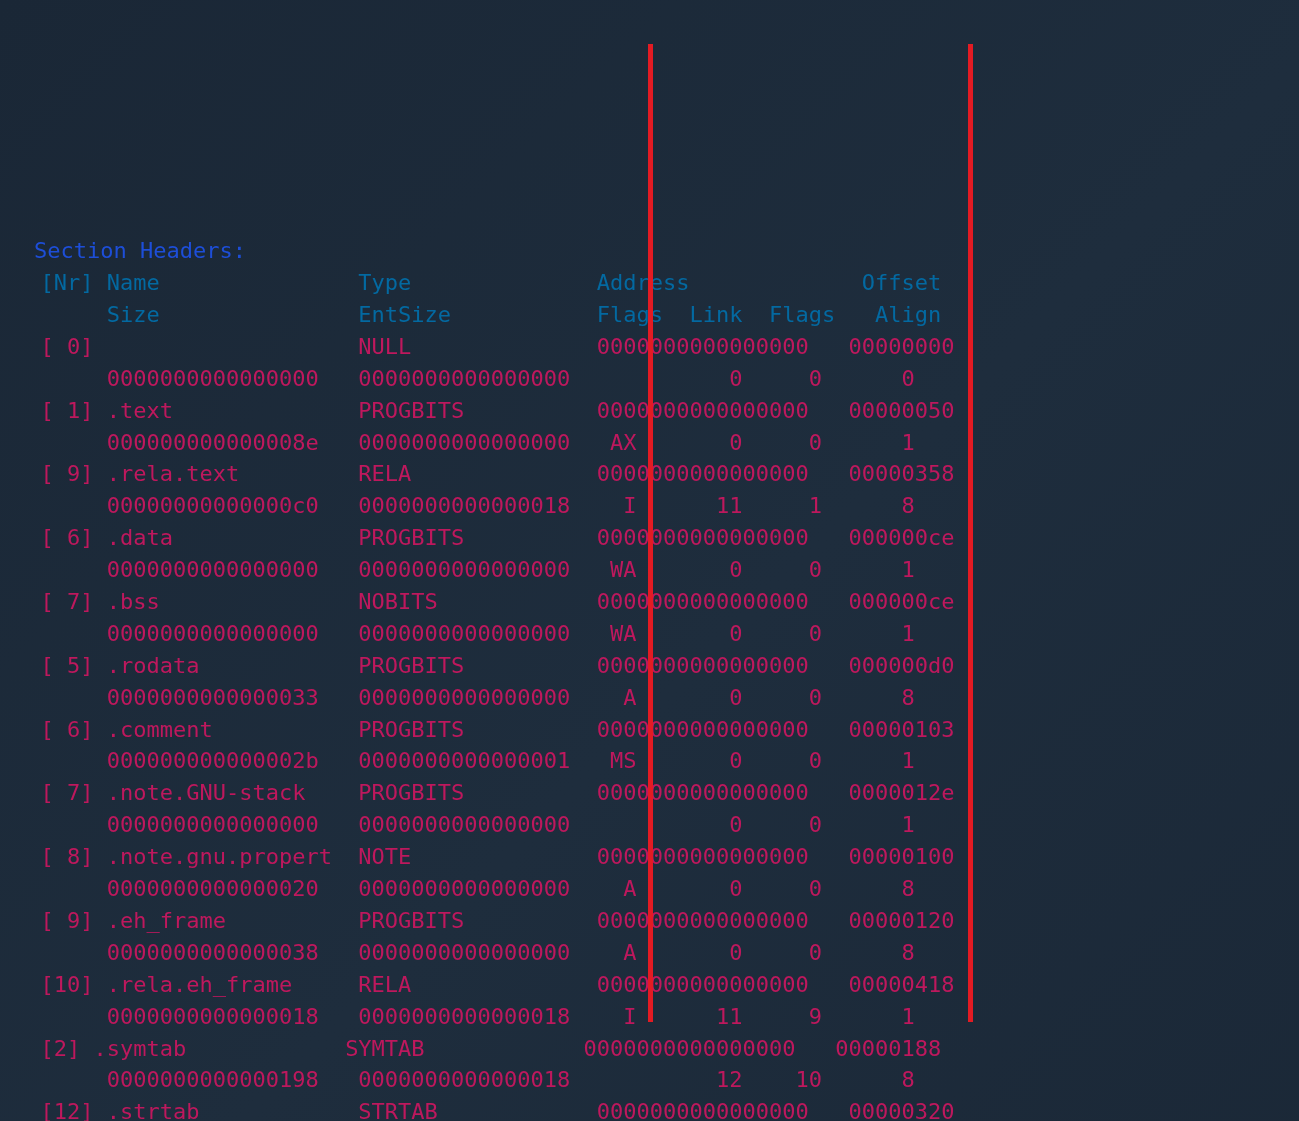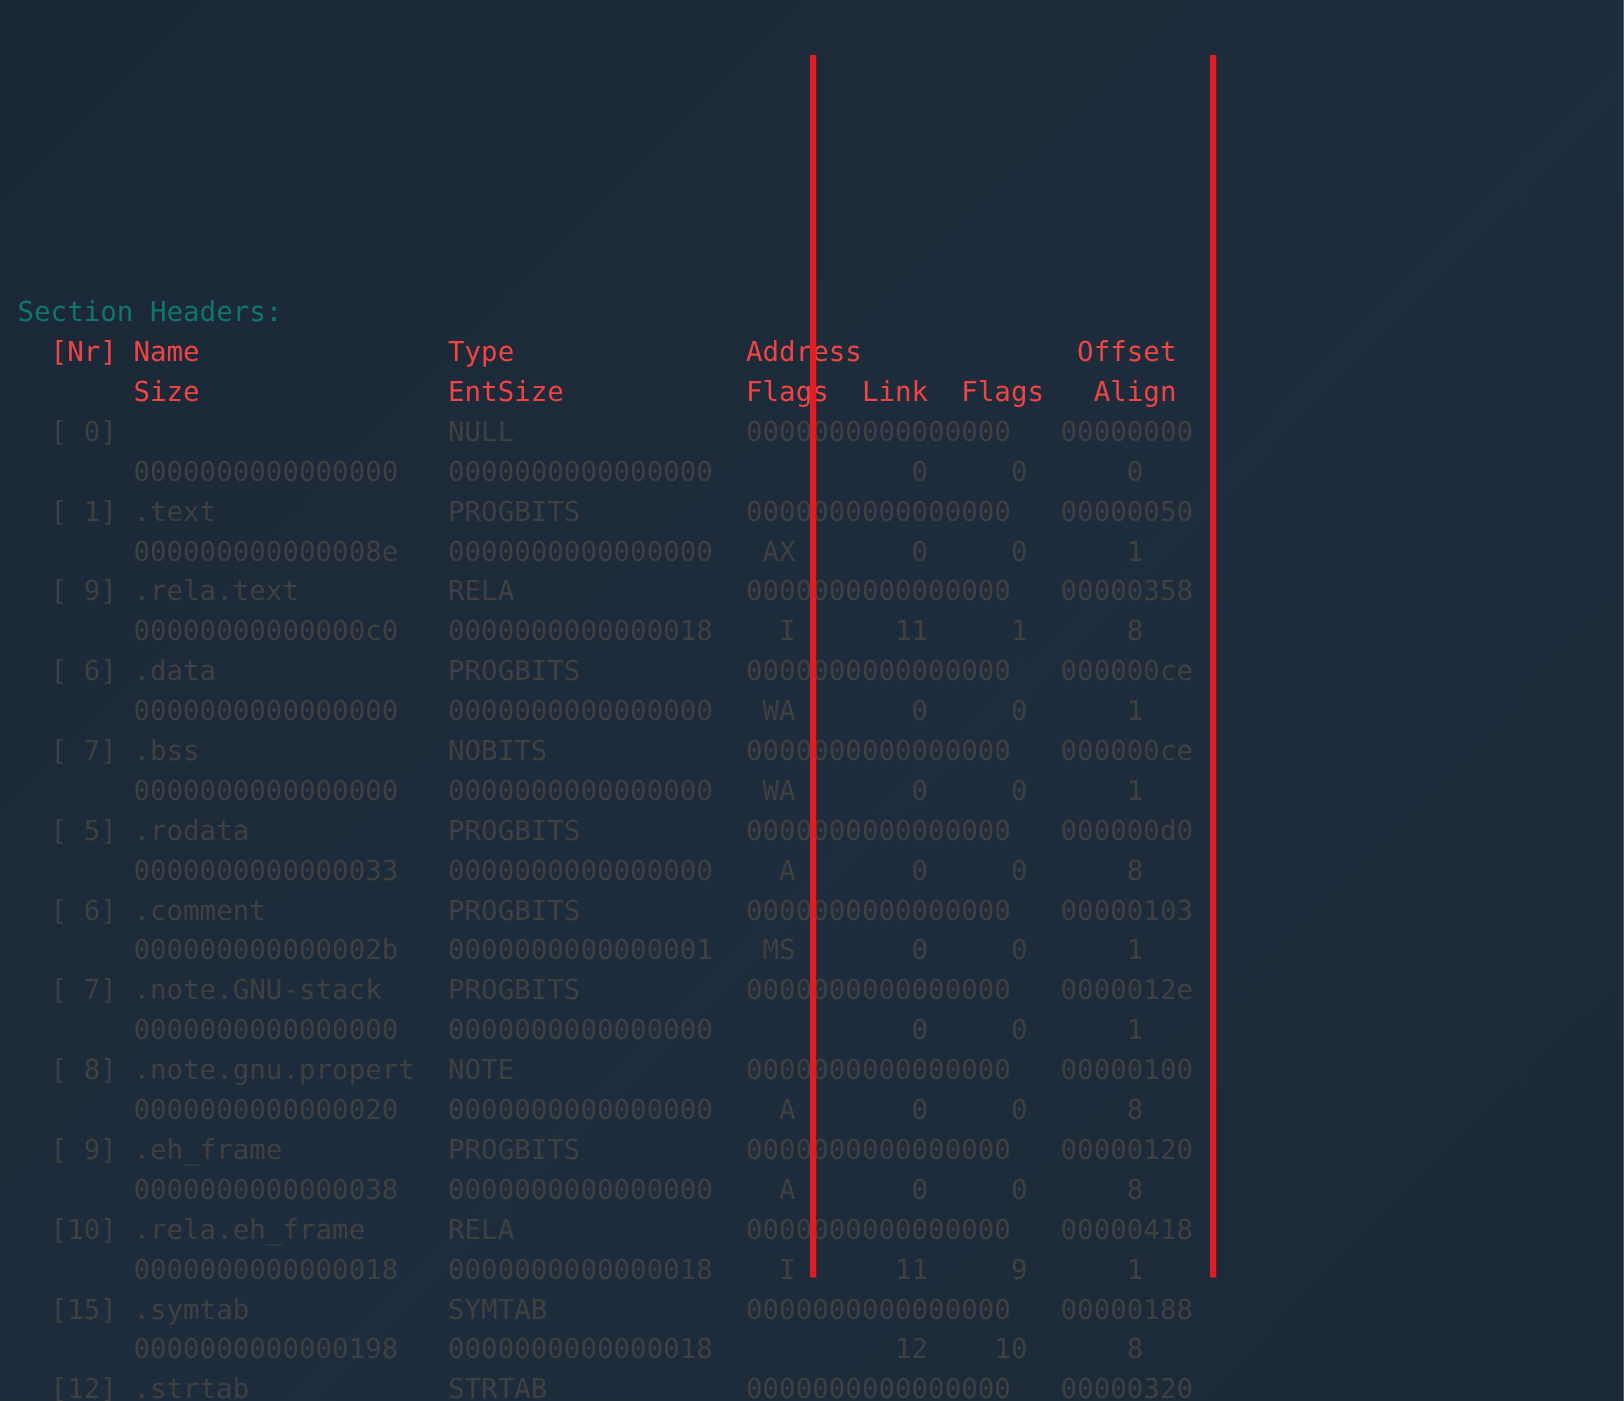--- a/index.html
+++ b/index.html
@@ -13,27 +13,28 @@
       font-family: 'Menlo', 'Monaco', 'Consolas', monospace;
       font-size: 22px;
       line-height: 1.45;
       padding: 12px 14px;
       width: 1299px;
       min-height: 1121px;
       position: relative;
       white-space: pre;
     }
     .title {
-      color: #0f766e;
+      color: #1d4ed8;
+      margin-left: 20px;
     }
     .header-line {
-      color: #ef4444;
+      color: #0369a1;
     }
     .entry-line {
-      color: #404040;
+      color: #be185d;
     }
     .vert-line {
       position: absolute;
       top: 44px;
       bottom: 110px;
       width: 5px;
       background: #e31b23;
       z-index: 10;
     }
     .vert-line.v1 {
@@ -71,21 +72,21 @@
 <span class="entry-line">  [ 6] .comment           PROGBITS          0000000000000000   00000103</span>
 <span class="entry-line">       000000000000002b   0000000000000001   MS       0     0      1</span>
 <span class="entry-line">  [ 7] .note.GNU-stack    PROGBITS          0000000000000000   0000012e</span>
 <span class="entry-line">       0000000000000000   0000000000000000            0     0      1</span>
 <span class="entry-line">  [ 8] .note.gnu.propert  NOTE              0000000000000000   00000100</span>
 <span class="entry-line">       0000000000000020   0000000000000000    A       0     0      8</span>
 <span class="entry-line">  [ 9] .eh_frame          PROGBITS          0000000000000000   00000120</span>
 <span class="entry-line">       0000000000000038   0000000000000000    A       0     0      8</span>
 <span class="entry-line">  [10] .rela.eh_frame     RELA              0000000000000000   00000418</span>
 <span class="entry-line">       0000000000000018   0000000000000018    I      11     9      1</span>
-<span class="entry-line">  [15] .symtab            SYMTAB            0000000000000000   00000188</span>
+<span class="entry-line">  [2] .symtab            SYMTAB            0000000000000000   00000188</span>
 <span class="entry-line">       0000000000000198   0000000000000018           12    10      8</span>
 <span class="entry-line">  [12] .strtab            STRTAB            0000000000000000   00000320</span>
 
 
 
 </div>
 
 
 
 

